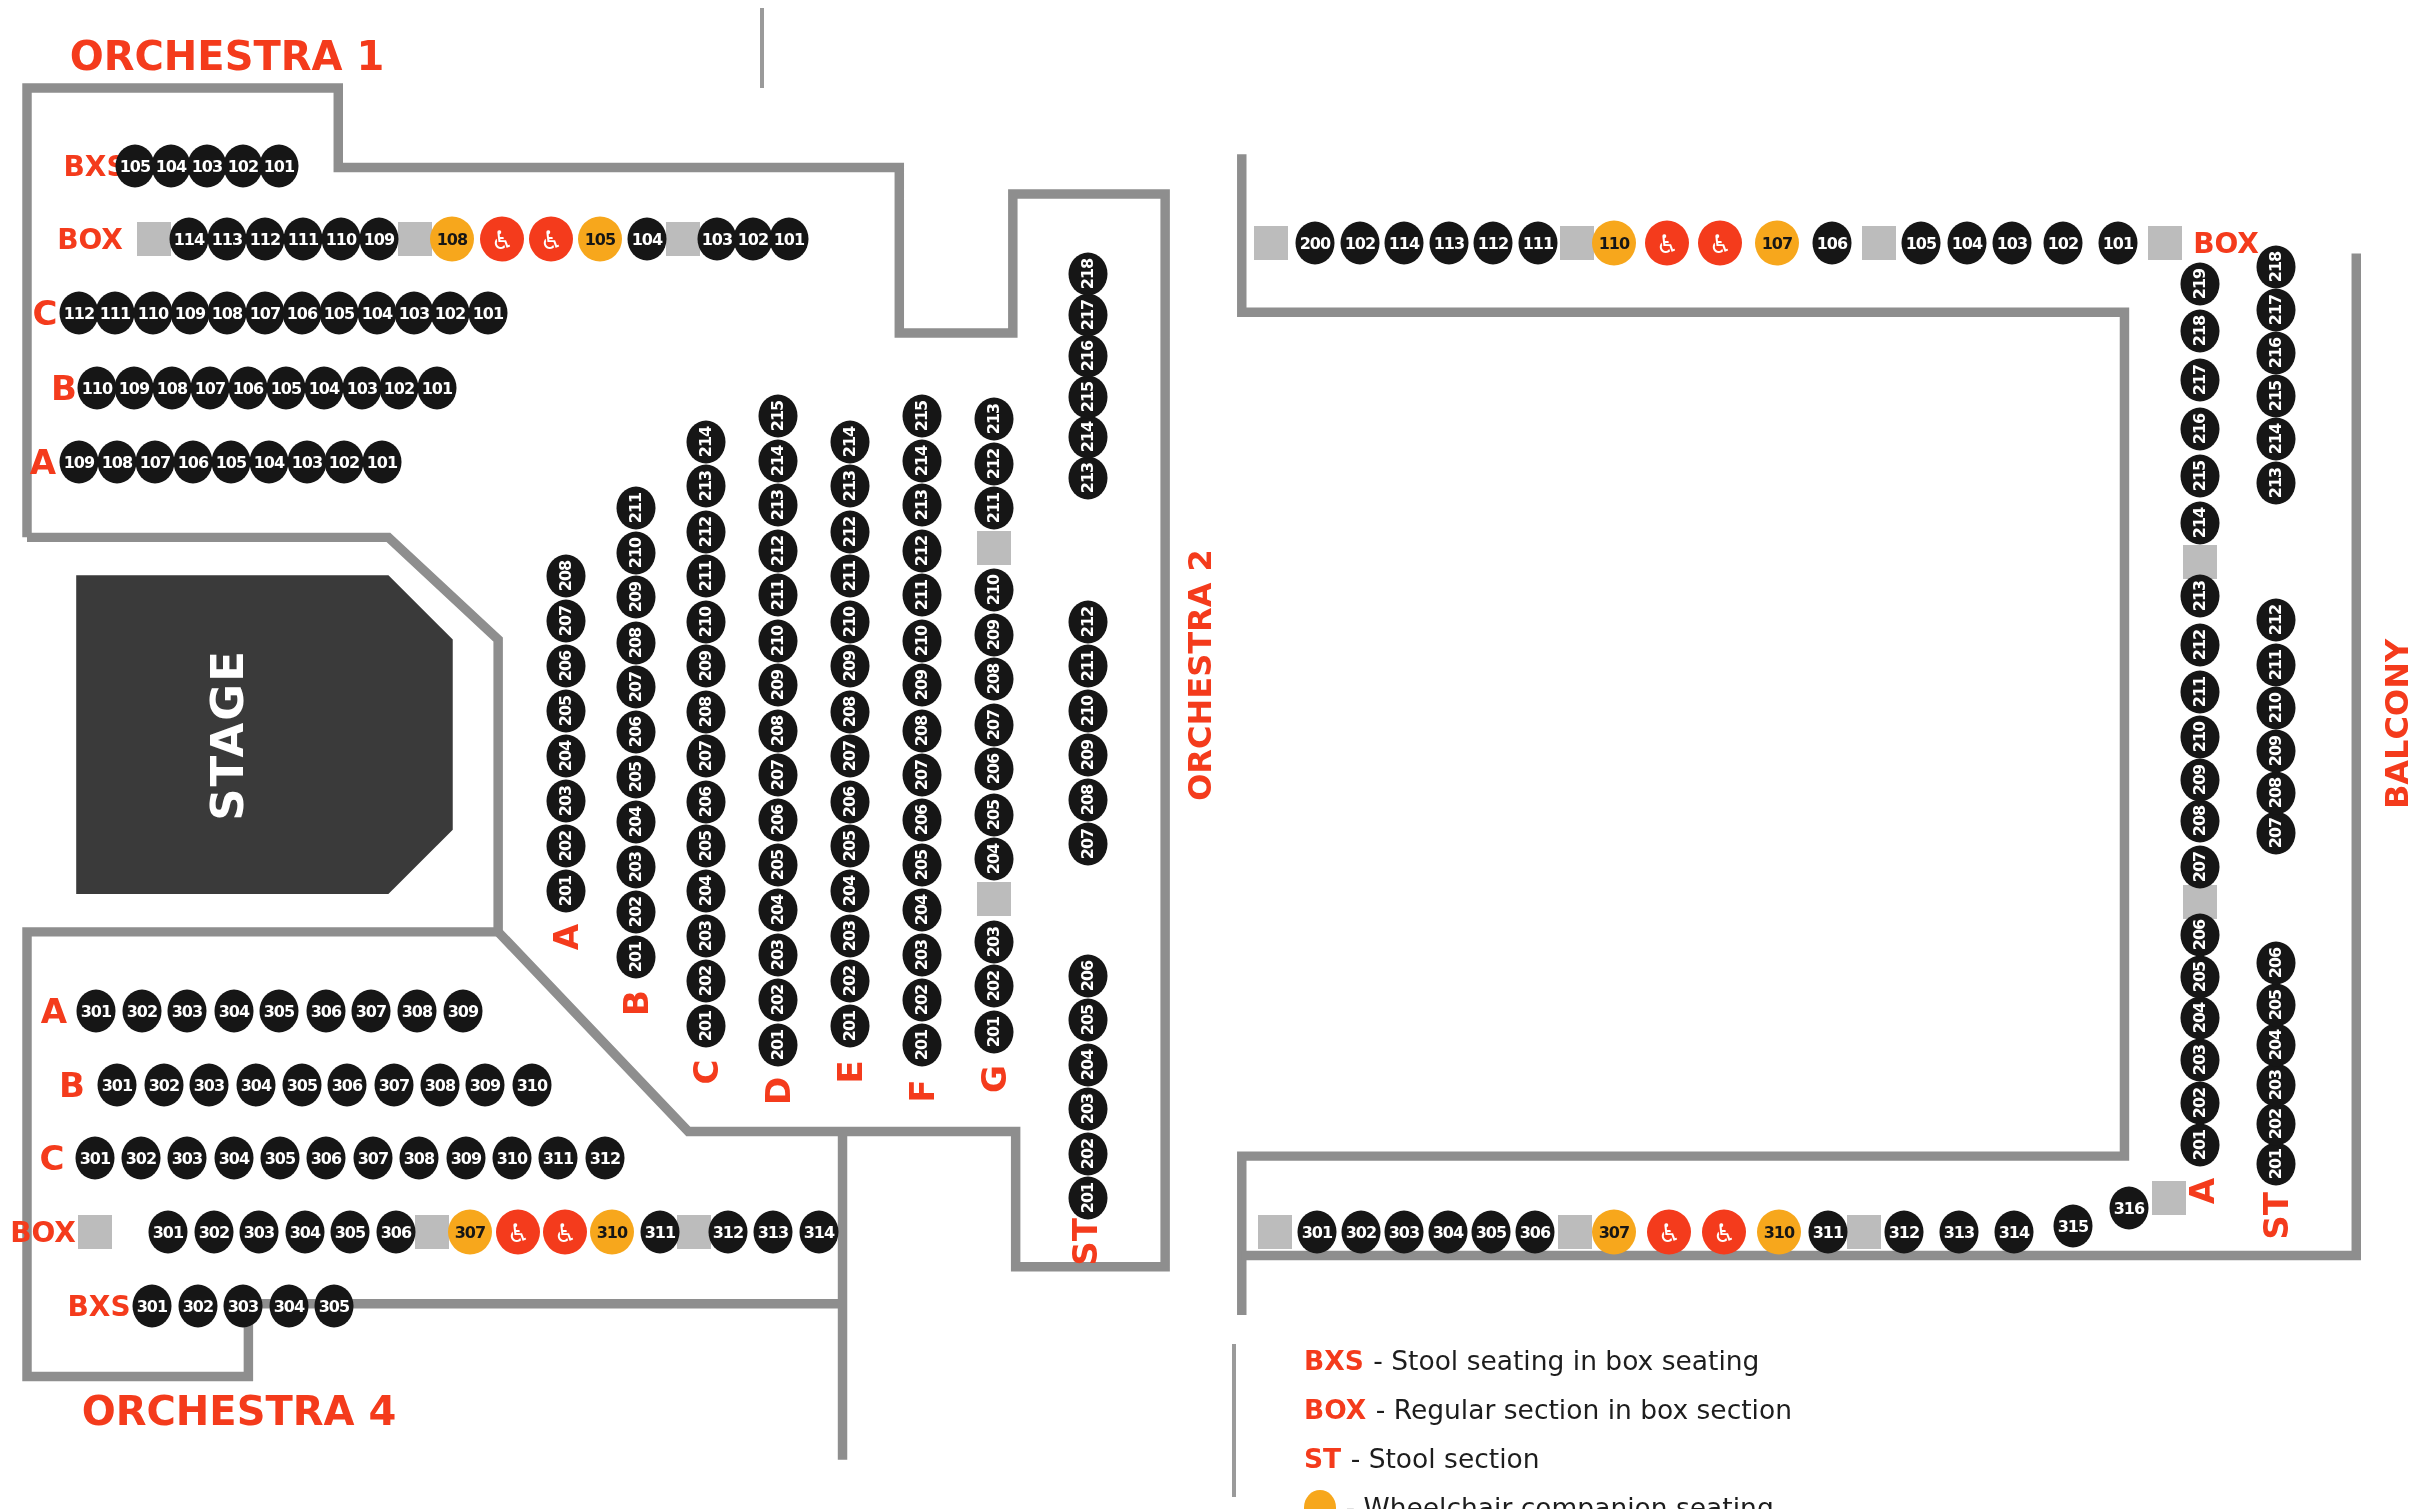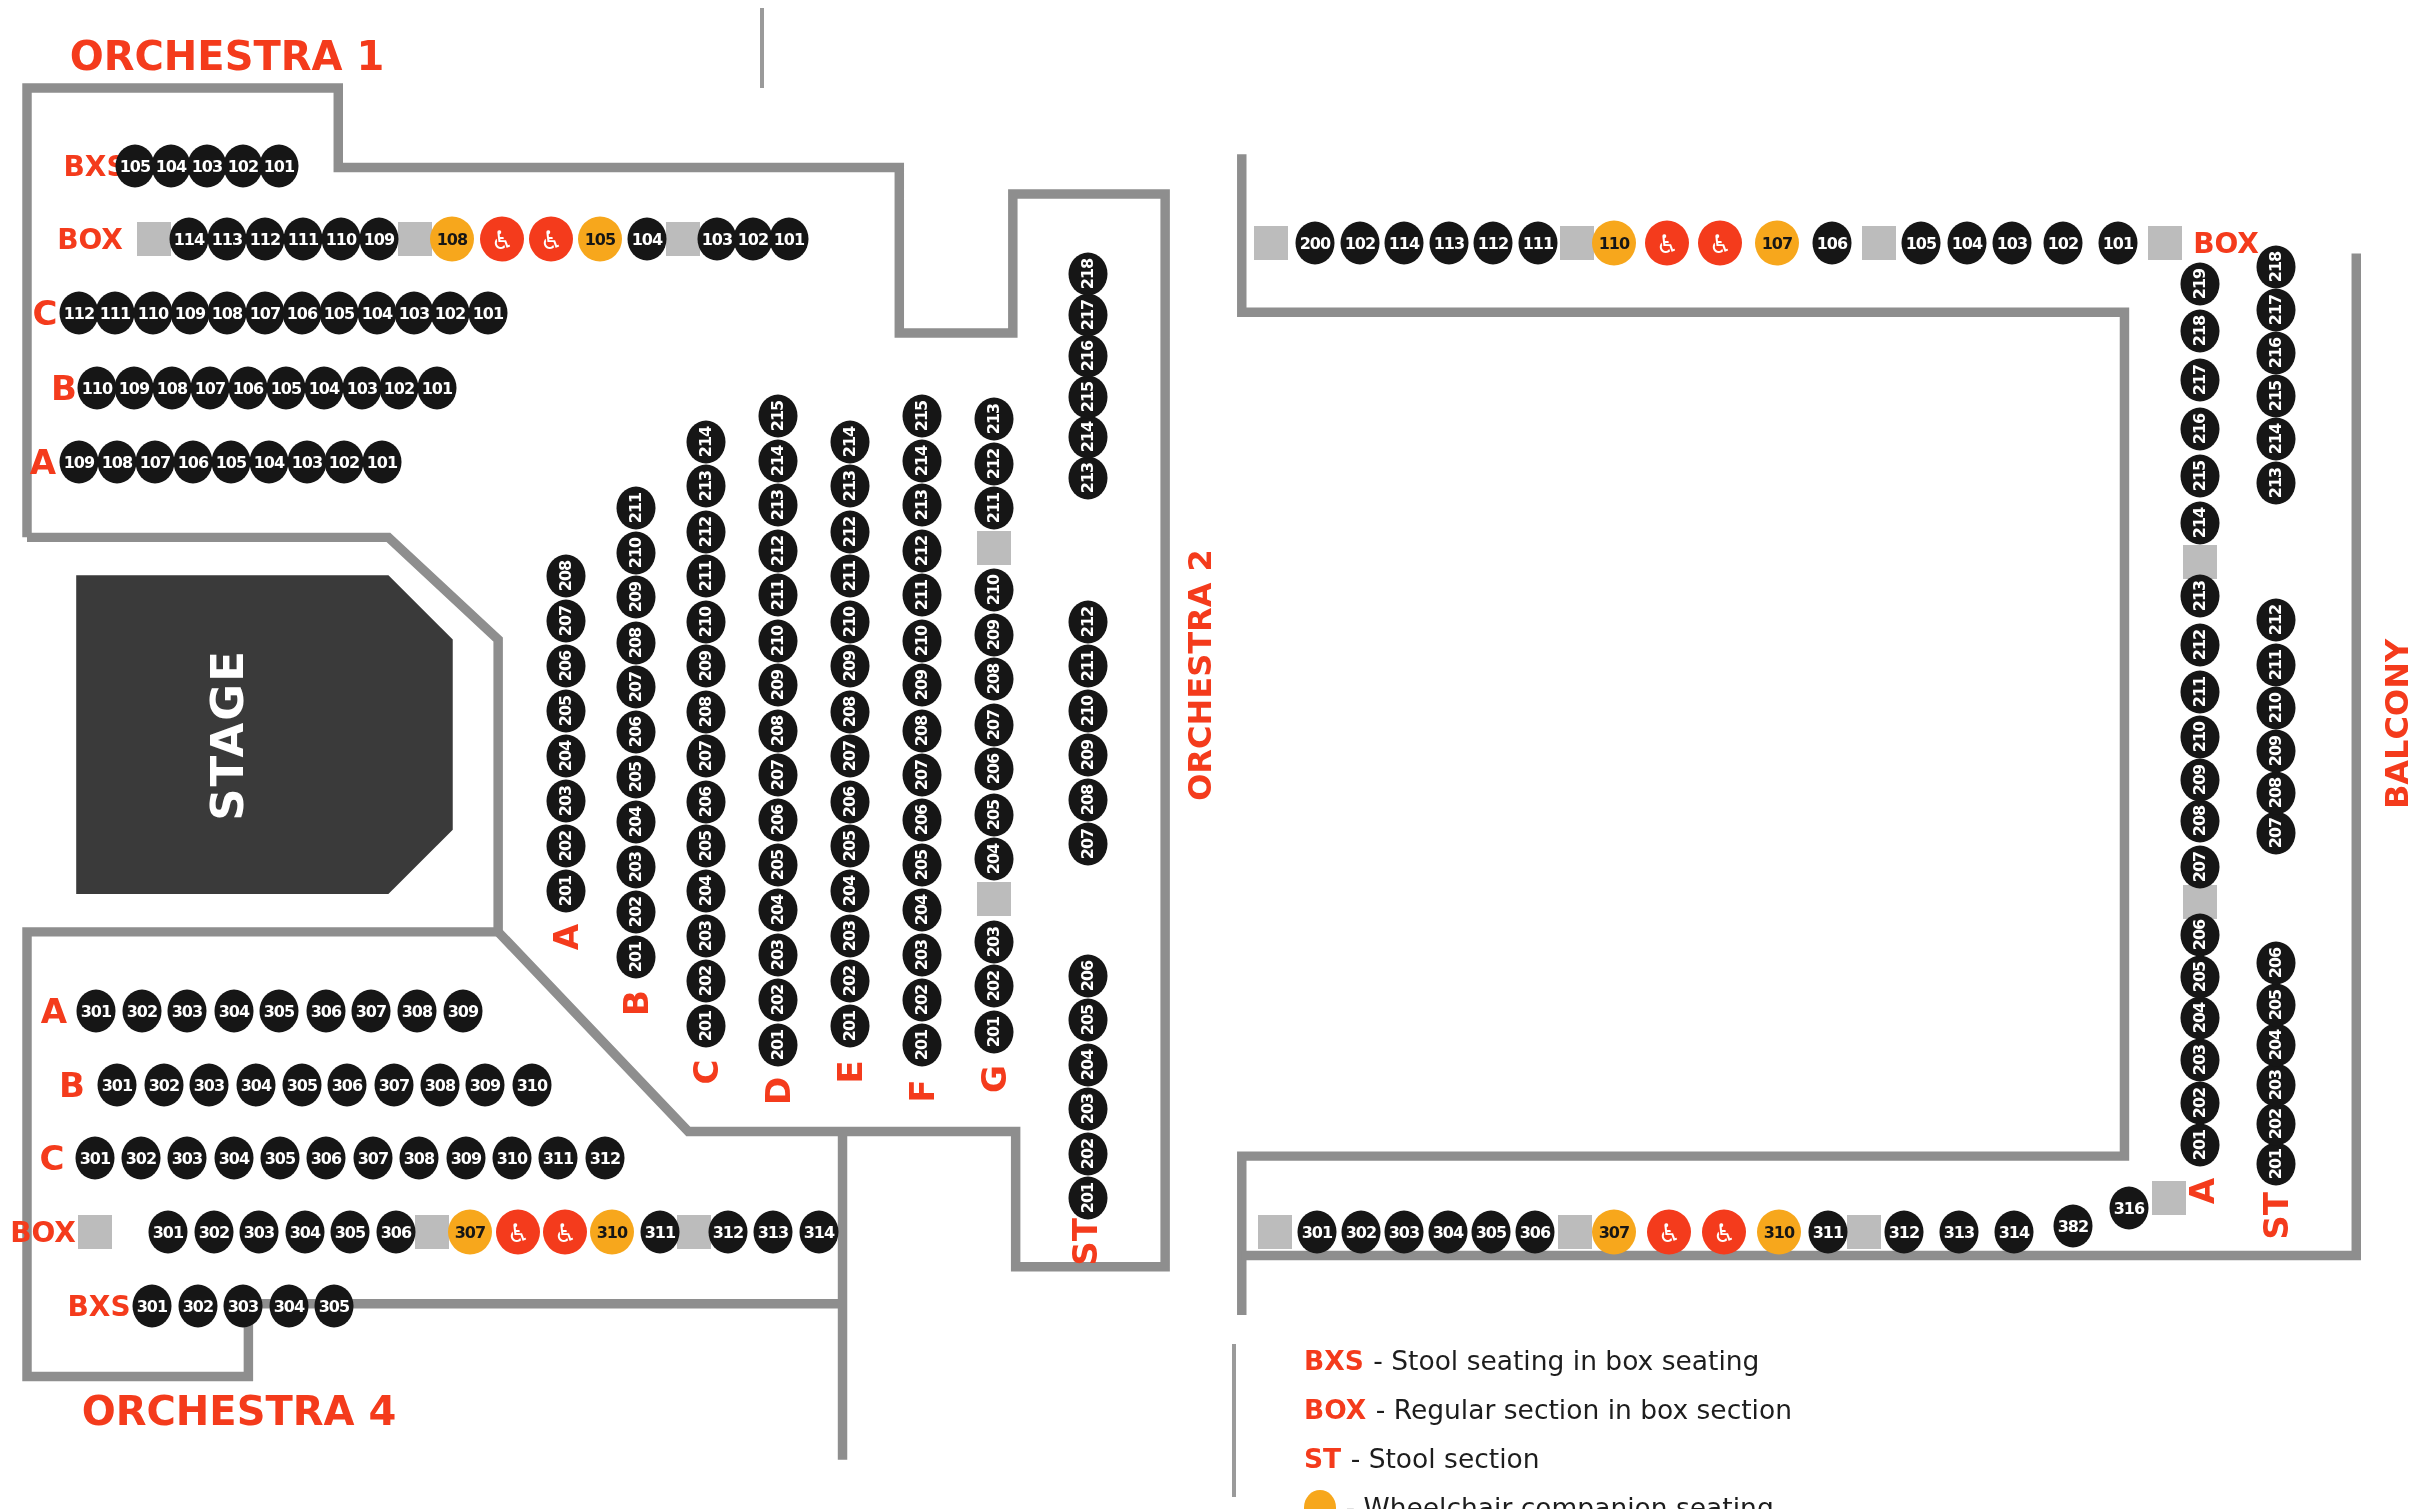--- a/index.html
+++ b/index.html
@@ -926,21 +926,21 @@
       <div class="seat" style="left: 1904px; top: 1232px;">
         <span class="num">312</span>
       </div>
       <div class="seat" style="left: 1959px; top: 1232px;">
         <span class="num">313</span>
       </div>
       <div class="seat" style="left: 2014px; top: 1232px;">
         <span class="num">314</span>
       </div>
       <div class="seat" style="left: 2073px; top: 1226px;">
-        <span class="num">382</span>
+        <span class="num">315</span>
       </div>
       <div class="seat" style="left: 2129px; top: 1208px;">
         <span class="num">316</span>
       </div>
       <div class="sqm" style="left: 2169px; top: 1198px;"></div>
     </div>
 
   <div class="legend" id="legend">
       <div class="legend-row">
         <span class="legend-term">BXS</span>

